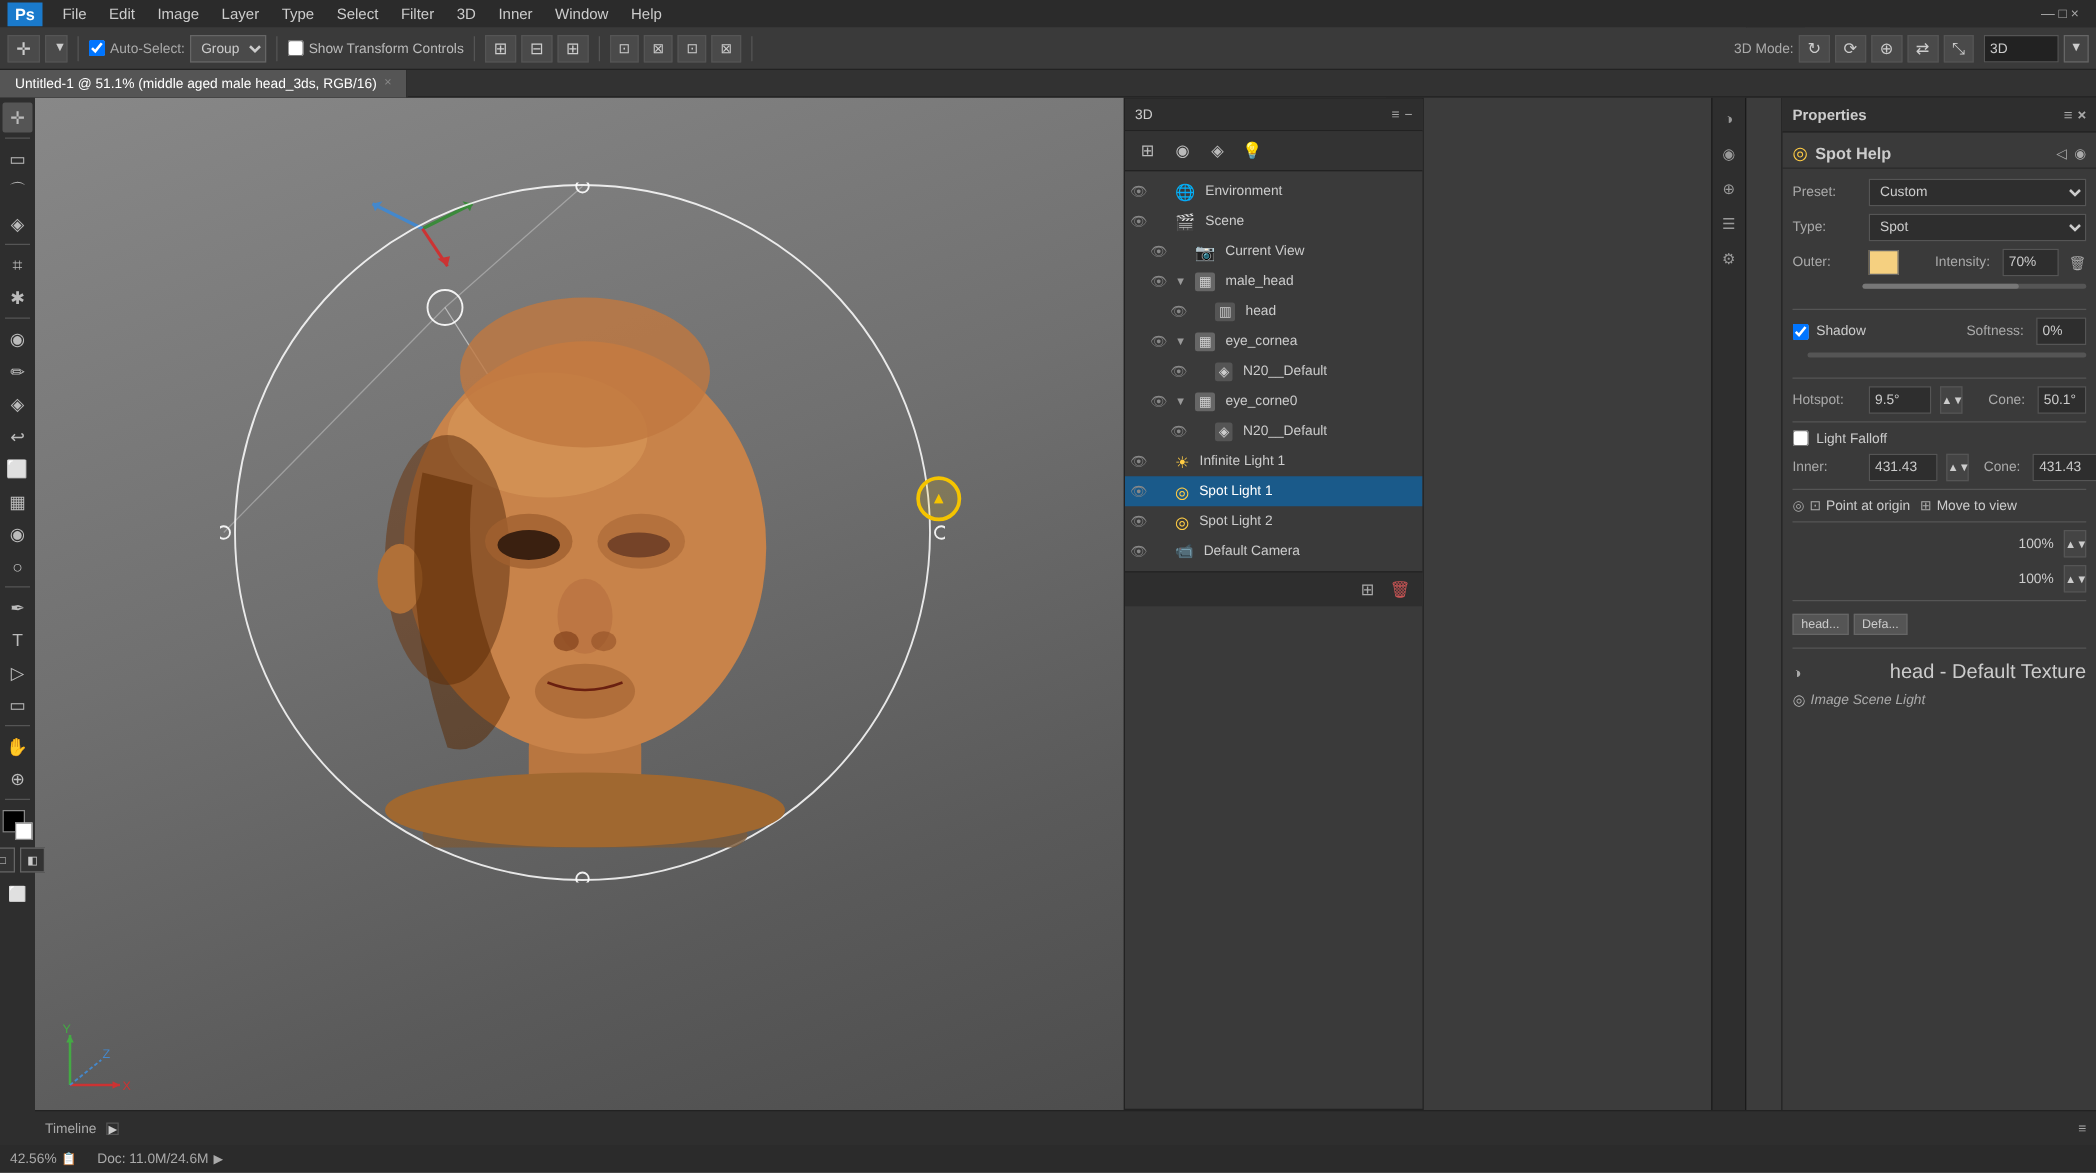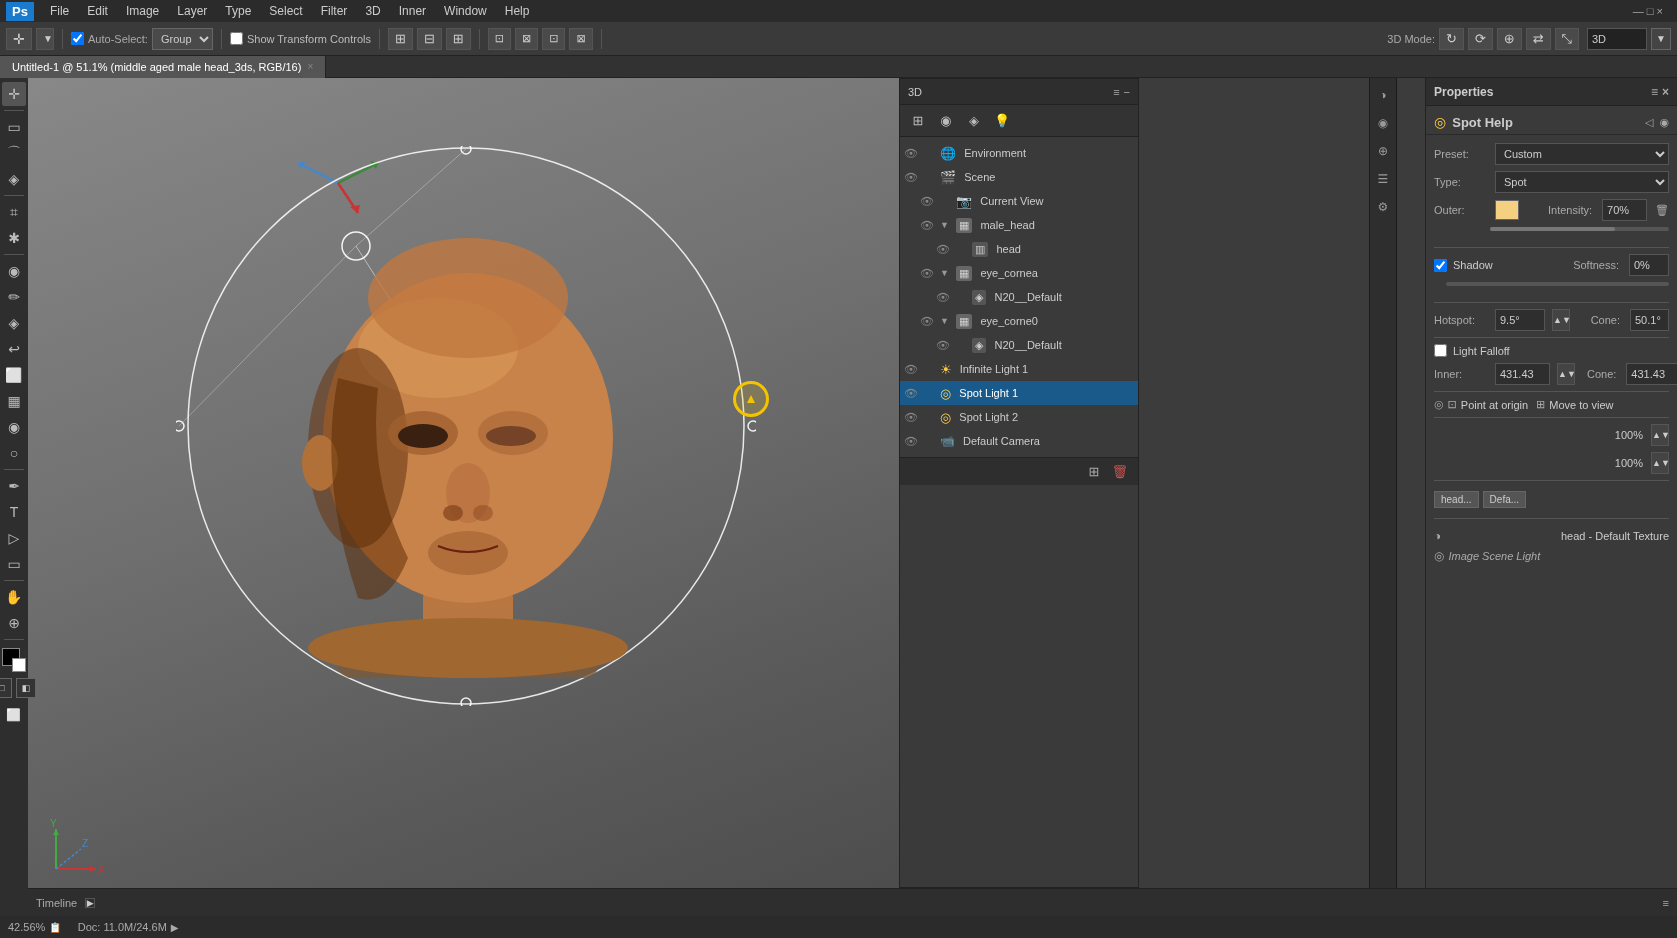--- a/index.html
+++ b/index.html
@@ -945,21 +945,21 @@
     <div style="padding:4px 0;display:flex;gap:4px;">
       <div style="background:#555;border:1px solid #666;padding:2px 6px;font-size:10px;color:#ccc;cursor:pointer;">head...</div>
       <div style="background:#555;border:1px solid #666;padding:2px 6px;font-size:10px;color:#ccc;cursor:pointer;">Defa...</div>
     </div>
 
     <div class="prop-separator"></div>
 
     <div style="display:flex;align-items:center;gap:4px;padding:4px 0;">
       <span style="font-size:12px;color:#aaa;">◑</span>
       <span style="flex:1;"></span>
-      <span style="font-size:11px;color:#ccc;margin-left:24px;">head - Default Texture</span>
+      <span style="font-size:16px;color:#ccc;margin-left:24px;">head - Default Texture</span>
     </div>
 
     <div style="display:flex;align-items:center;gap:4px;padding:2px 0;">
       <span style="font-size:12px;color:#aaa;">◎</span>
       <span style="font-size:11px;color:#aaa;font-style:italic;">Image Scene Light</span>
     </div>
 
   </div>
 </div>
 

